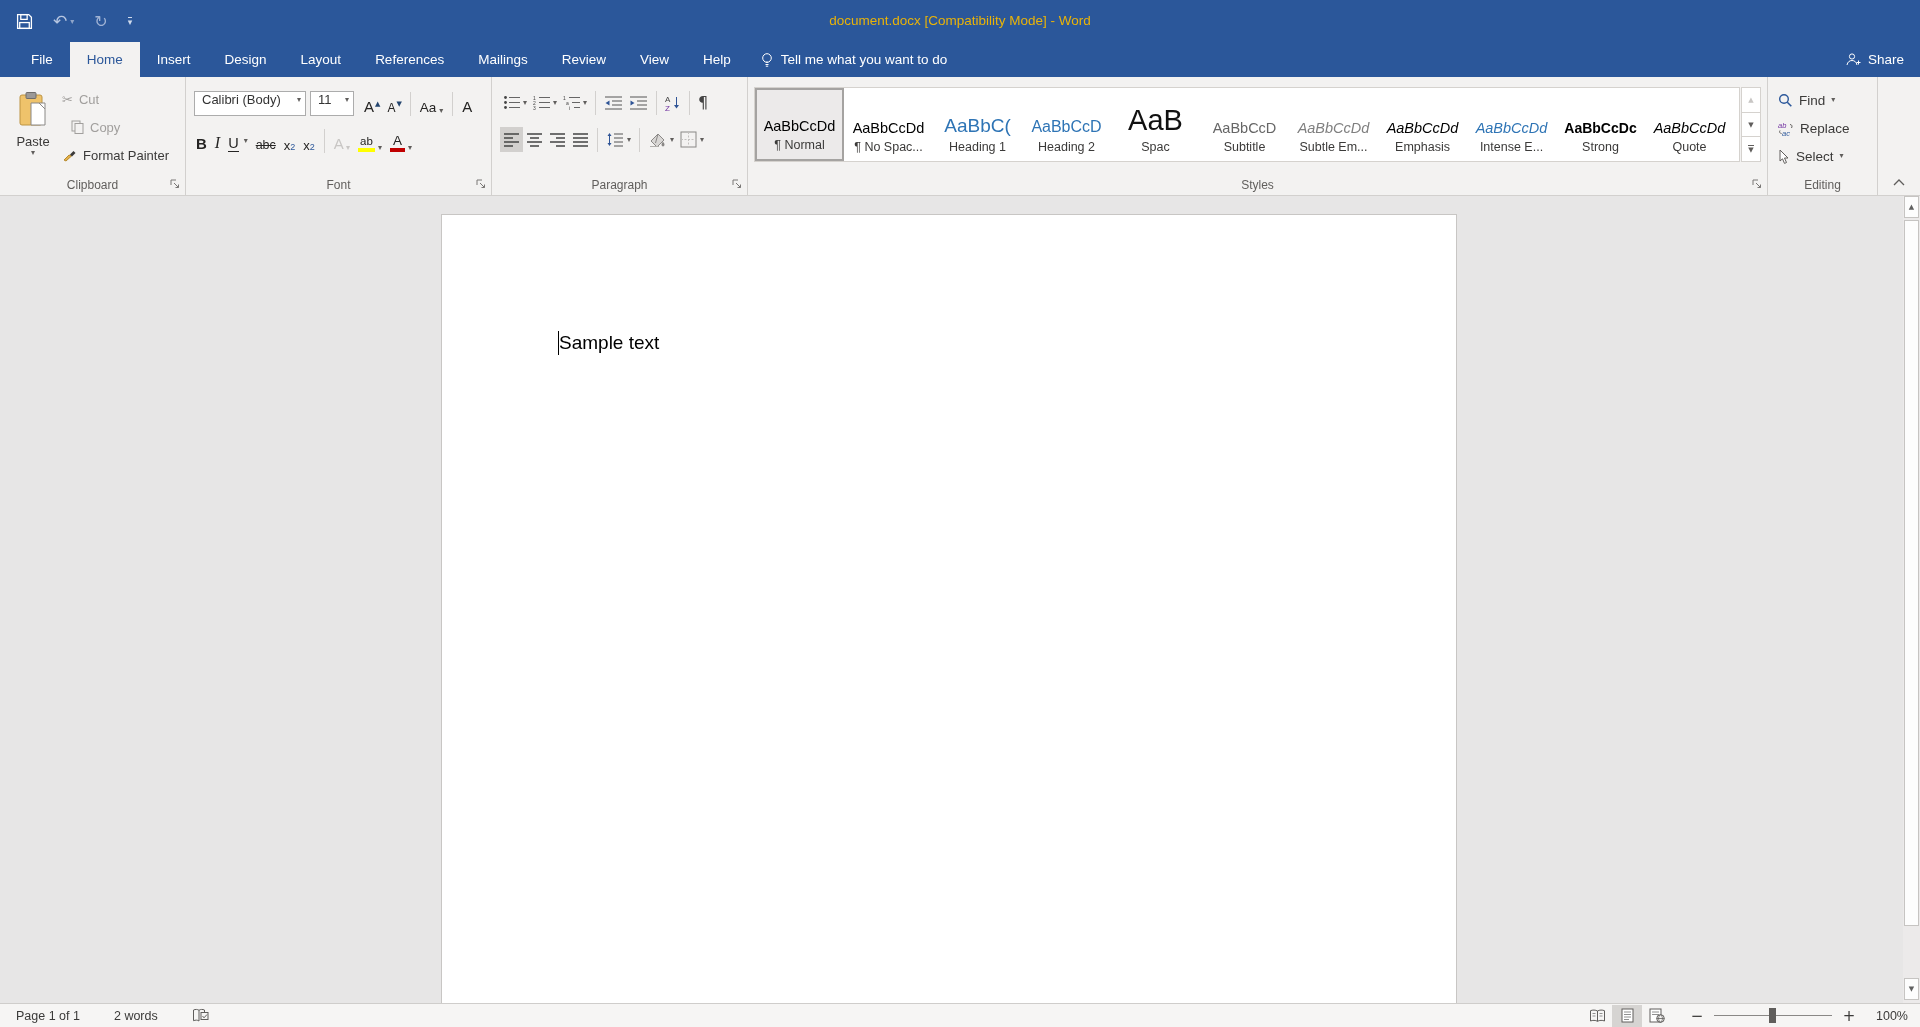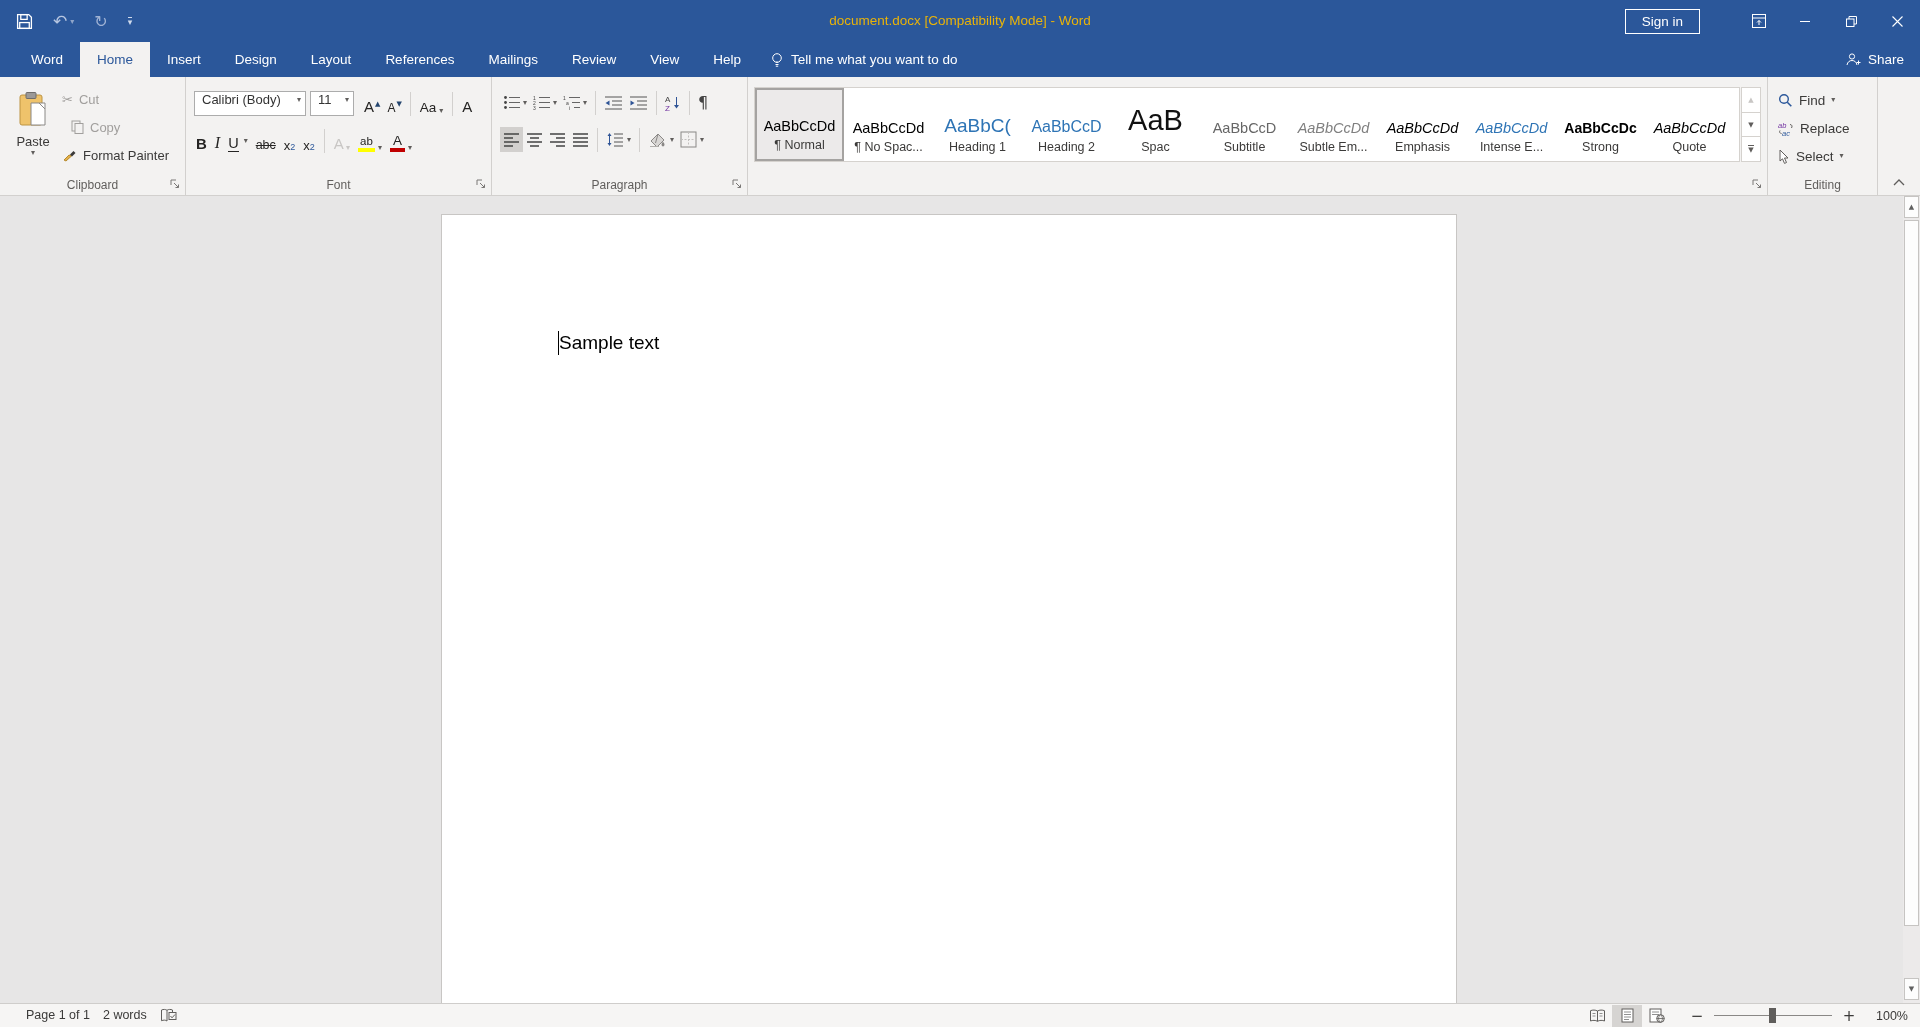--- a/index.html
+++ b/index.html
@@ -109,21 +109,21 @@
   .doctext{position:absolute;left:116px;top:116px;font-size:19px;color:#000;display:flex;align-items:center;}
   .textcaret{width:1px;height:24px;background:#000;margin-right:0px;}
 
   
   .vscroll{position:absolute;right:0;top:196px;width:17px;height:807px;background:#eceaea;}
   .varrow{position:absolute;left:1px;width:15px;height:22px;background:#fdfdfd;border:1px solid #c6c4c2;display:flex;align-items:center;justify-content:center;font-size:7px;color:#606060;}
   .vthumb{position:absolute;left:1px;top:24px;width:15px;height:706px;background:#fdfdfd;border:1px solid #c6c4c2;}
 
   
   .statusbar{position:absolute;left:0;top:1003px;width:1920px;height:24px;background:#f6f5f4;border-top:1px solid #cfcdcb;display:flex;align-items:center;font-size:12.5px;color:#3b3a39;}
-  .sb-left{display:flex;align-items:flex-start;gap:13px;margin-left:26px;}
+  .sb-left{display:flex;align-items:center;gap:34px;margin-left:16px;}
   .sb-right{margin-left:auto;display:flex;align-items:center;margin-right:12px;}
   .viewbtn{width:30px;height:22px;display:flex;align-items:center;justify-content:center;}
   .viewbtn.active{background:#d6d4d2;}
   .zoomctl{display:flex;align-items:center;margin-left:18px;gap:10px;}
   .zoomsign{font-size:15px;color:#3b3a39;width:14px;text-align:center;}
   .ztrack{width:118px;height:1px;background:#8a8886;position:relative;}
   .zhandle{position:absolute;left:55px;top:-7px;width:7px;height:15px;background:#605e5c;}
   .zoompct{width:42px;text-align:right;}
 </style>
 </head>
@@ -143,50 +143,24 @@
       <span class="glyph qat-caret">▾</span>
     </span>
     <span class="qat-btn">
       <span class="glyph redo-glyph">↻</span>
     </span>
     <span class="qat-btn">
       <span class="glyph custom-caret">▾</span>
     </span>
   </div>
   <div class="wtitle">document.docx [Compatibility Mode]  -  Word</div>
-  <div class="tb-right">
-    <button class="signin">Sign in</button>
-    <span class="winbtn">
-      <svg width="16" height="16" viewBox="0 0 16 16">
-          <rect x="1.5" y="1.5" width="13" height="13" fill="none" stroke="#fff"></rect>
-          <path d="M1.5 5h13" stroke="#fff"></path>
-          <path d="M8 12V7.5M6 9.5l2-2 2 2" fill="none" stroke="#fff"></path>
-        </svg>
-    </span>
-    <span class="winbtn">
-      <svg width="12" height="12" viewBox="0 0 12 12">
-          <path d="M1 6.5h10" stroke="#fff"></path>
-        </svg>
-    </span>
-    <span class="winbtn">
-      <svg width="13" height="13" viewBox="0 0 13 13">
-          <rect x="1.5" y="4" width="7.5" height="7.5" fill="none" stroke="#fff"></rect>
-          <path d="M4 4V1.5h7.5V9H9" fill="none" stroke="#fff"></path>
-        </svg>
-    </span>
-    <span class="winbtn">
-      <svg width="13" height="13" viewBox="0 0 13 13">
-          <path d="M1.5 1.5l10 10M11.5 1.5l-10 10" stroke="#fff" stroke-width="1.1"></path>
-        </svg>
-    </span>
-  </div>
 </div>
 
 <div class="tabrow">
-  <span class="tab">Word</span>
+  <span class="tab">File</span>
   <span class="tab active">Home</span>
   <span class="tab">Insert</span>
   <span class="tab">Design</span>
   <span class="tab">Layout</span>
   <span class="tab">References</span>
   <span class="tab">Mailings</span>
   <span class="tab">Review</span>
   <span class="tab">View</span>
   <span class="tab">Help</span>
   <span class="tellme">
@@ -485,20 +459,21 @@
       <span class="scrbtn">
           <span class="glyph scr-up">▲</span>
         </span>
       <span class="scrbtn">
           <span class="glyph scr-dn">▼</span>
         </span>
       <span class="scrbtn">
           <span class="glyph scr-more">▼</span>
         </span>
     </div>
+    <div class="glabel">Styles</div>
     <svg class="launcher" viewBox="0 0 12 12">
         <path d="M2 2h5M2 2v5" fill="none" stroke="#7a7876"></path>
         <path d="M5 5l4.5 4.5M9.5 9.5v-3M9.5 9.5h-3" fill="none" stroke="#7a7876"></path>
       </svg>
   </div>
 
   <div class="rgroup g-edit" style="border-right:1px solid var(--line);">
     <div class="edrow" style="top:12px;">
       <svg width="15" height="15" viewBox="0 0 15 15">
           <circle cx="6" cy="6" r="4.3" fill="none" stroke="#2b579a" stroke-width="1.4"></circle>

